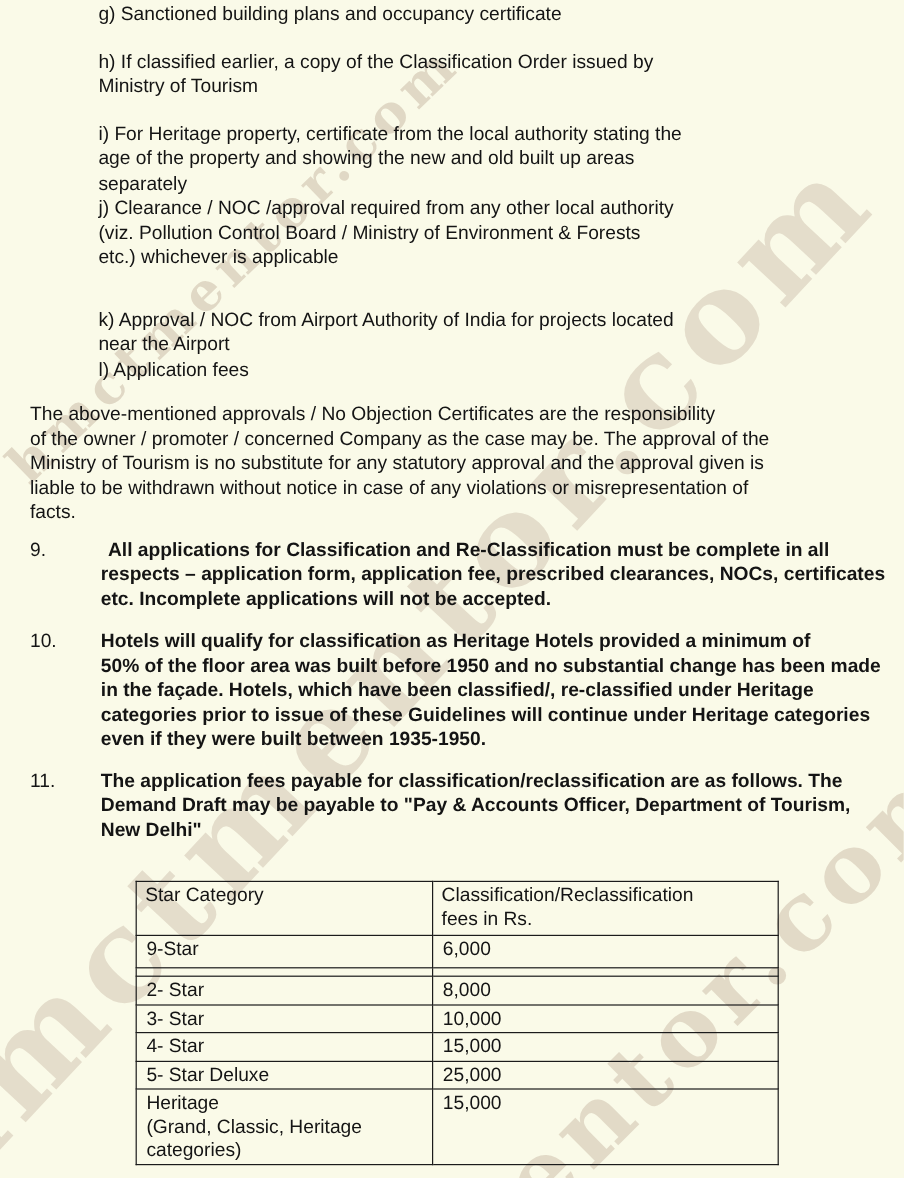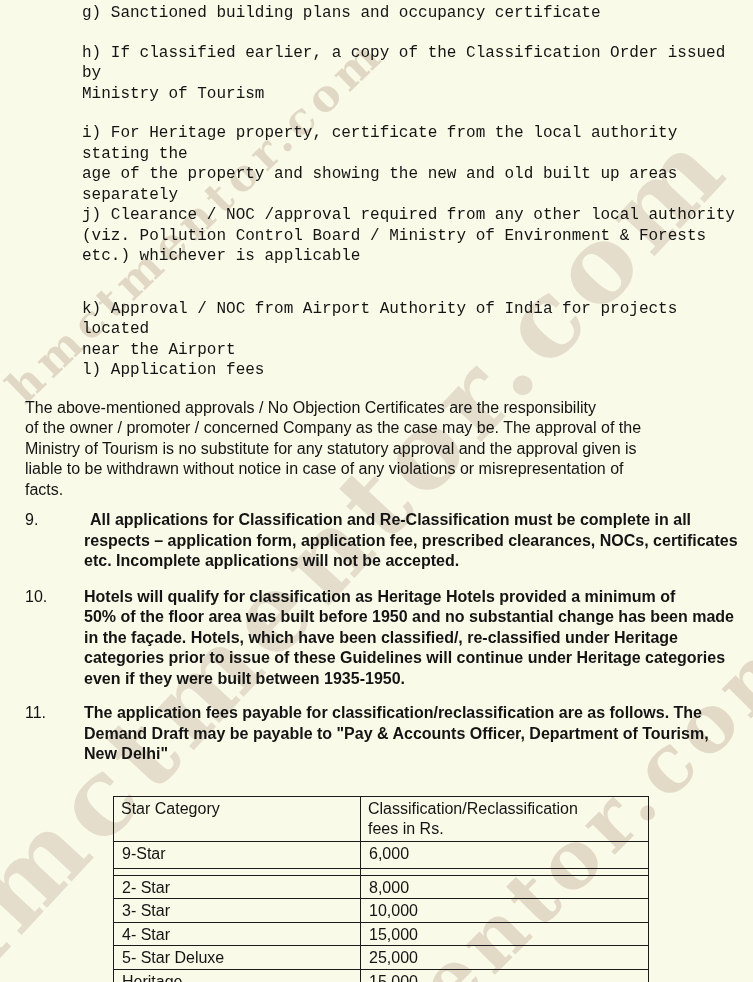--- a/index.html
+++ b/index.html
@@ -56,21 +56,20 @@
   .content {
     position: relative;
     z-index: 1;
     padding-top: 3px;
     font-size: 16px;
     line-height: 20.5px;
   }
   .clause {
     margin: 0 0 19px 82px;
     white-space: pre-line;
-    font-family: Liberation Mono, monospace;
   }
   .clause-i { margin-bottom: 0; }
   .clause-j { margin-bottom: 32px; }
   .clause-k { margin-bottom: 0; }
   .clause-l { margin-bottom: 17px; }
   .para {
     margin: 0 0 10px 25px;
     white-space: pre-line;
   }
   .num-item {

